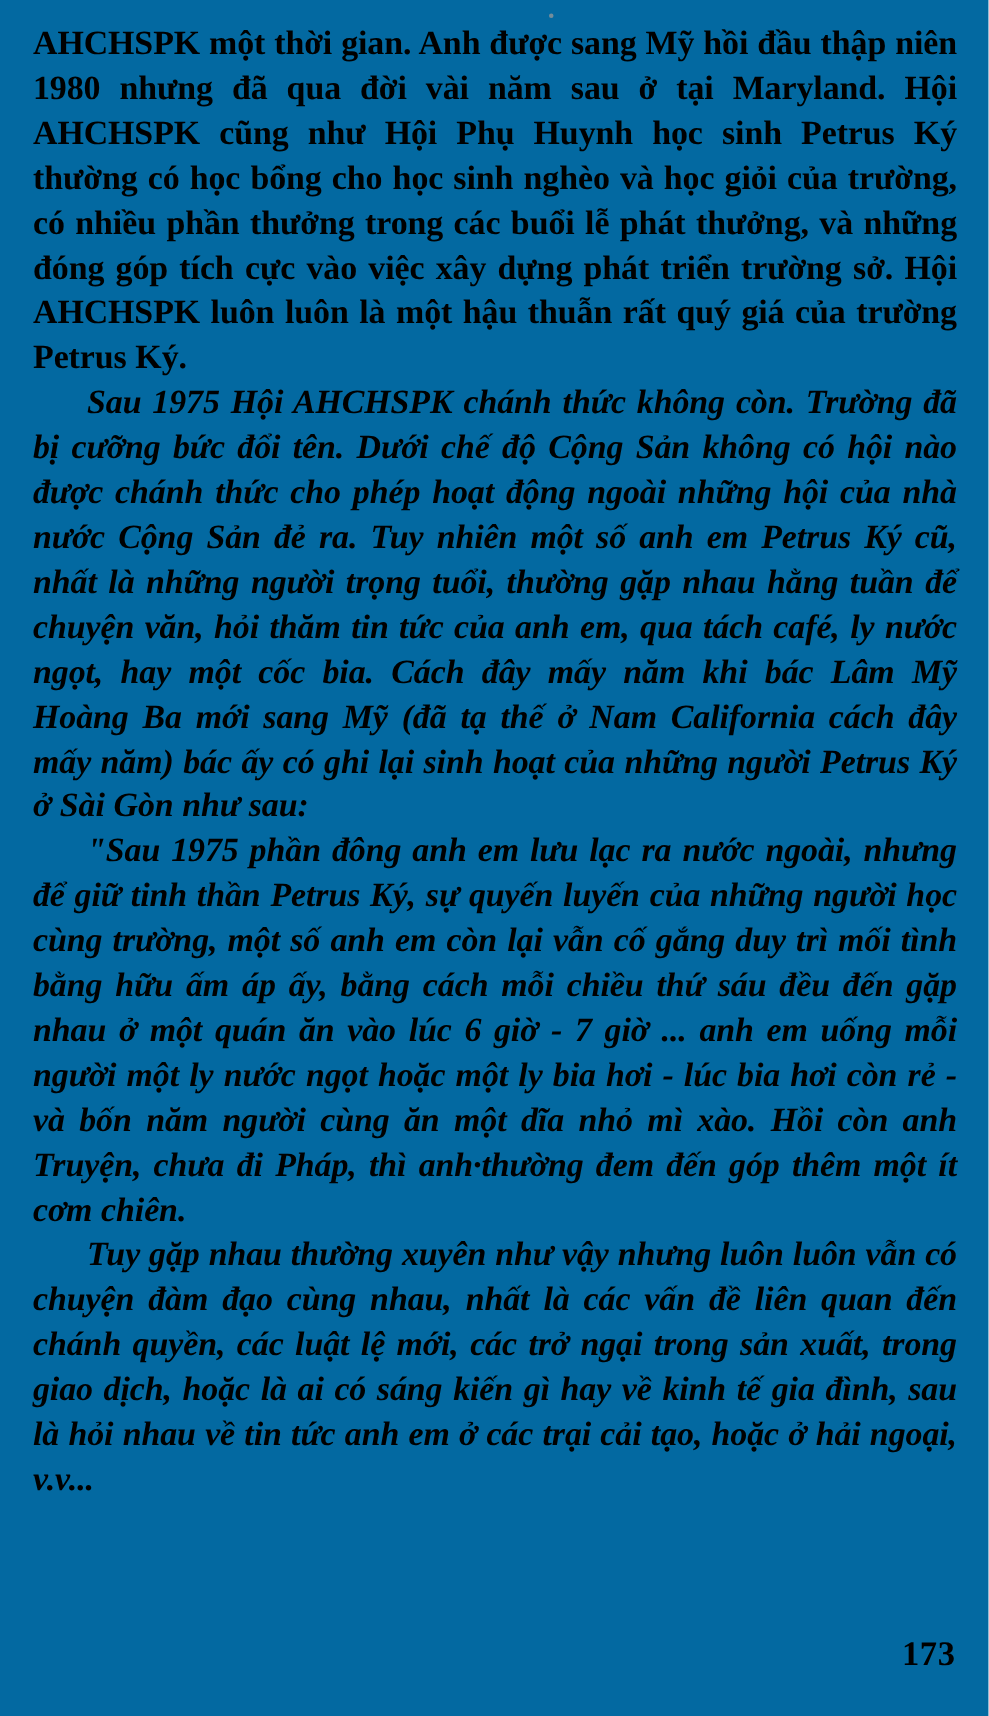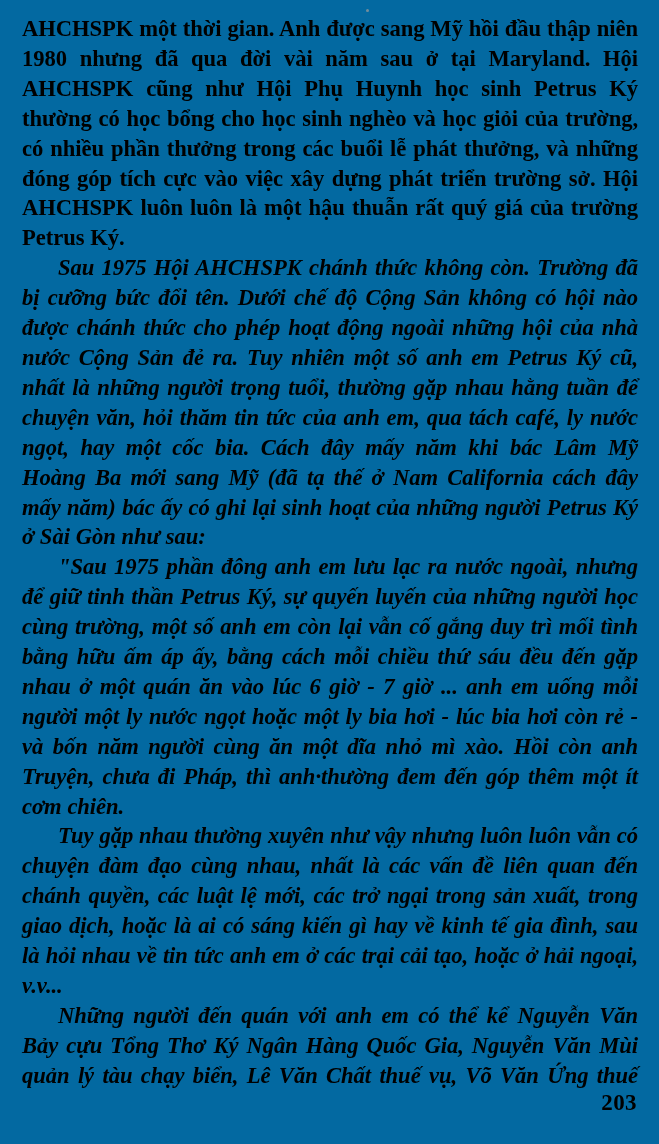--- a/index.html
+++ b/index.html
@@ -92,19 +92,18 @@
   <div class="text-block">
 
     <p class="para">AHCHSPK một thời gian. Anh được sang Mỹ hồi đầu thập niên 1980 nhưng đã qua đời vài năm sau ở tại Maryland. Hội AHCHSPK cũng như Hội Phụ Huynh học sinh Petrus Ký thường có học bổng cho học sinh nghèo và học giỏi của trường, có nhiều phần thưởng trong các buổi lễ phát thưởng, và những đóng góp tích cực vào việc xây dựng phát triển trường sở. Hội AHCHSPK luôn luôn là một hậu thuẫn rất quý giá của trường Petrus Ký.</p>
 
     <p class="para indent">Sau 1975 Hội AHCHSPK chánh thức không còn. Trường đã bị cưỡng bức đổi tên. Dưới chế độ Cộng Sản không có hội nào được chánh thức cho phép hoạt động ngoài những hội của nhà nước Cộng Sản đẻ ra. Tuy nhiên một số anh em Petrus Ký cũ, nhất là những người trọng tuổi, thường gặp nhau hằng tuần để chuyện văn, hỏi thăm tin tức của anh em, qua tách café, ly nước ngọt, hay một cốc bia. Cách đây mấy năm khi bác Lâm Mỹ Hoàng Ba mới sang Mỹ (đã tạ thế ở Nam California cách đây mấy năm) bác ấy có ghi lại sinh hoạt của những người Petrus Ký ở Sài Gòn như sau:</p>
 
     <p class="para indent">"Sau 1975 phần đông anh em lưu lạc ra nước ngoài, nhưng để giữ tinh thần Petrus Ký, sự quyến luyến của những người học cùng trường, một số anh em còn lại vẫn cố gắng duy trì mối tình bằng hữu ấm áp ấy, bằng cách mỗi chiều thứ sáu đều đến gặp nhau ở một quán ăn vào lúc 6 giờ - 7 giờ ... anh em uống mỗi người một ly nước ngọt hoặc một ly bia hơi - lúc bia hơi còn rẻ - và bốn năm người cùng ăn một dĩa nhỏ mì xào. Hồi còn anh Truyện, chưa đi Pháp, thì anh·thường đem đến góp thêm một ít cơm chiên.</p>
 
     <p class="para indent">Tuy gặp nhau thường xuyên như vậy nhưng luôn luôn vẫn có chuyện đàm đạo cùng nhau, nhất là các vấn đề liên quan đến chánh quyền, các luật lệ mới, các trở ngại trong sản xuất, trong giao dịch, hoặc là ai có sáng kiến gì hay về kinh tế gia đình, sau là hỏi nhau về tin tức anh em ở các trại cải tạo, hoặc ở hải ngoại, v.v...</p>
 
-    <p class="para indent last-line-ragged">Những người đến quán với anh em có thể kể Nguyễn Văn Bảy cựu Tổng Thơ Ký Ngân Hàng Quốc Gia, Nguyễn Văn Mùi quản lý tàu chạy biển, Lê Văn Chất thuế vụ, Võ Văn Ứng thuế</p>
 
   </div>
 
-  <div class="page-number">203</div>
+  <div class="page-number">173</div>
 
 </div>
 
 </body></html>

